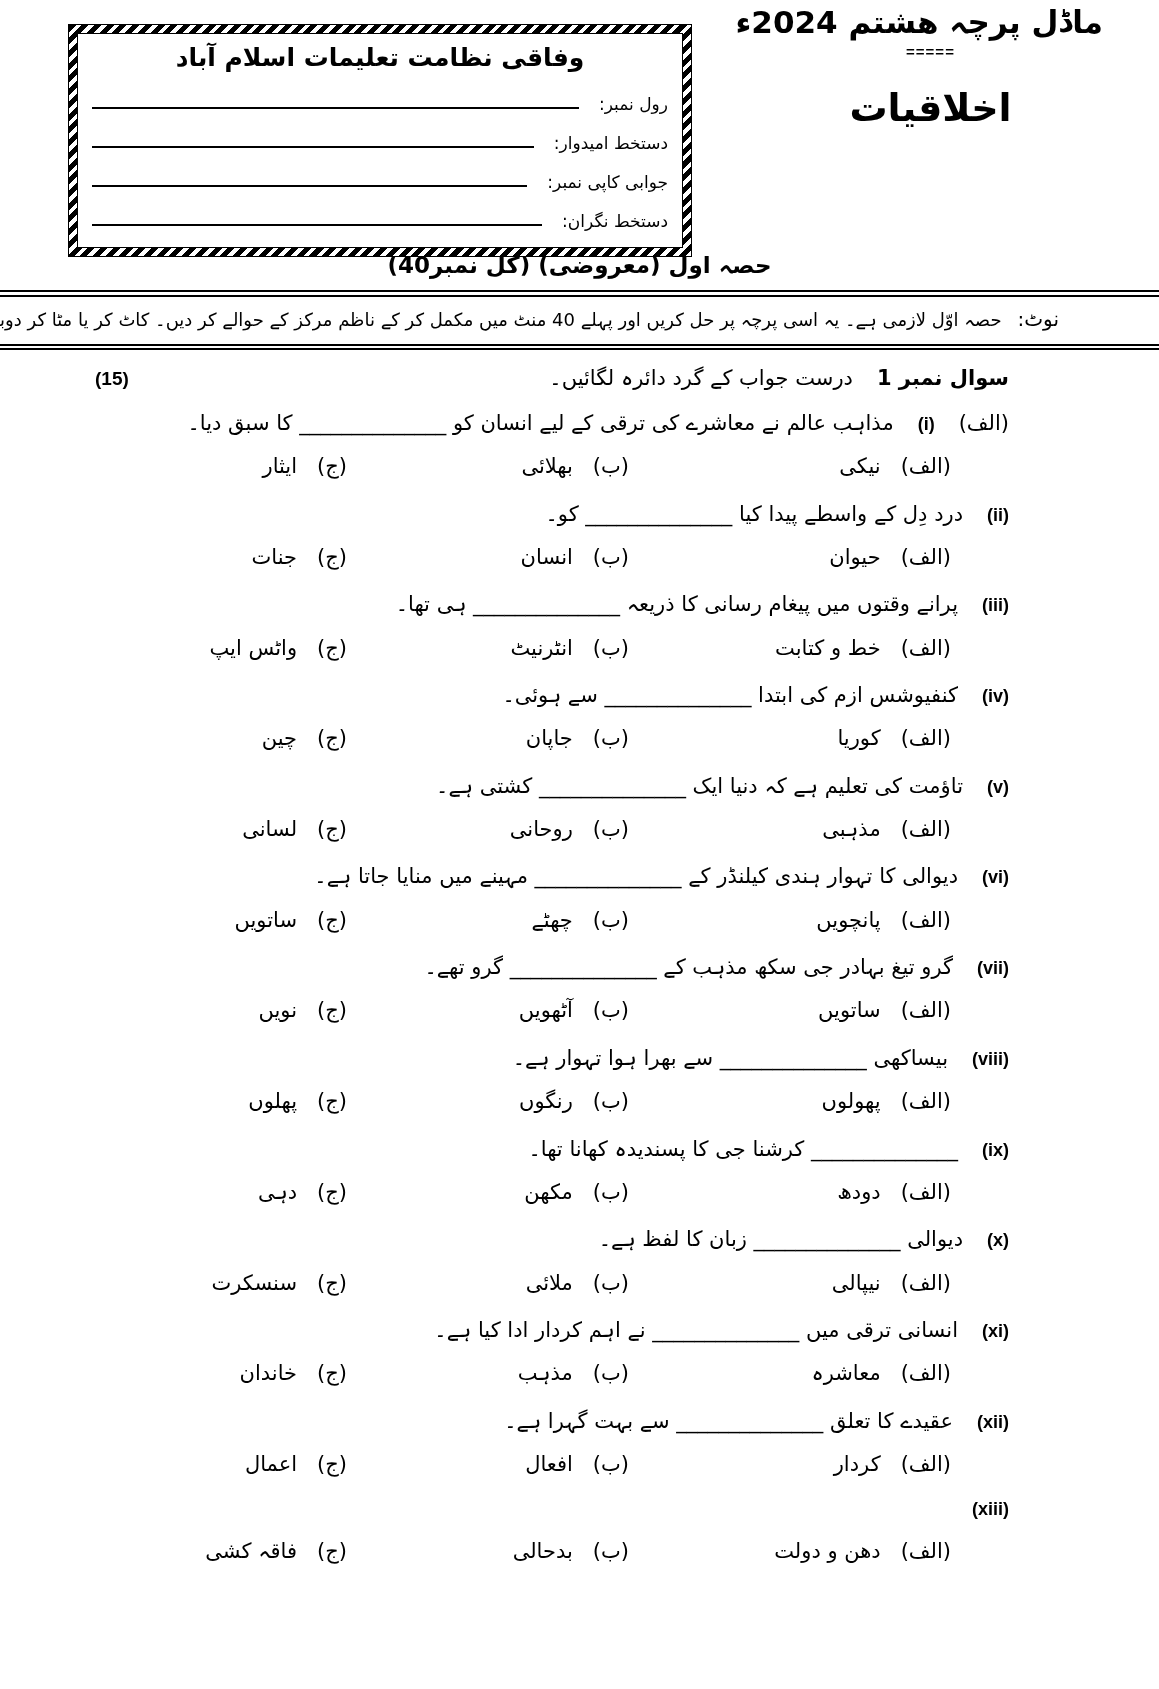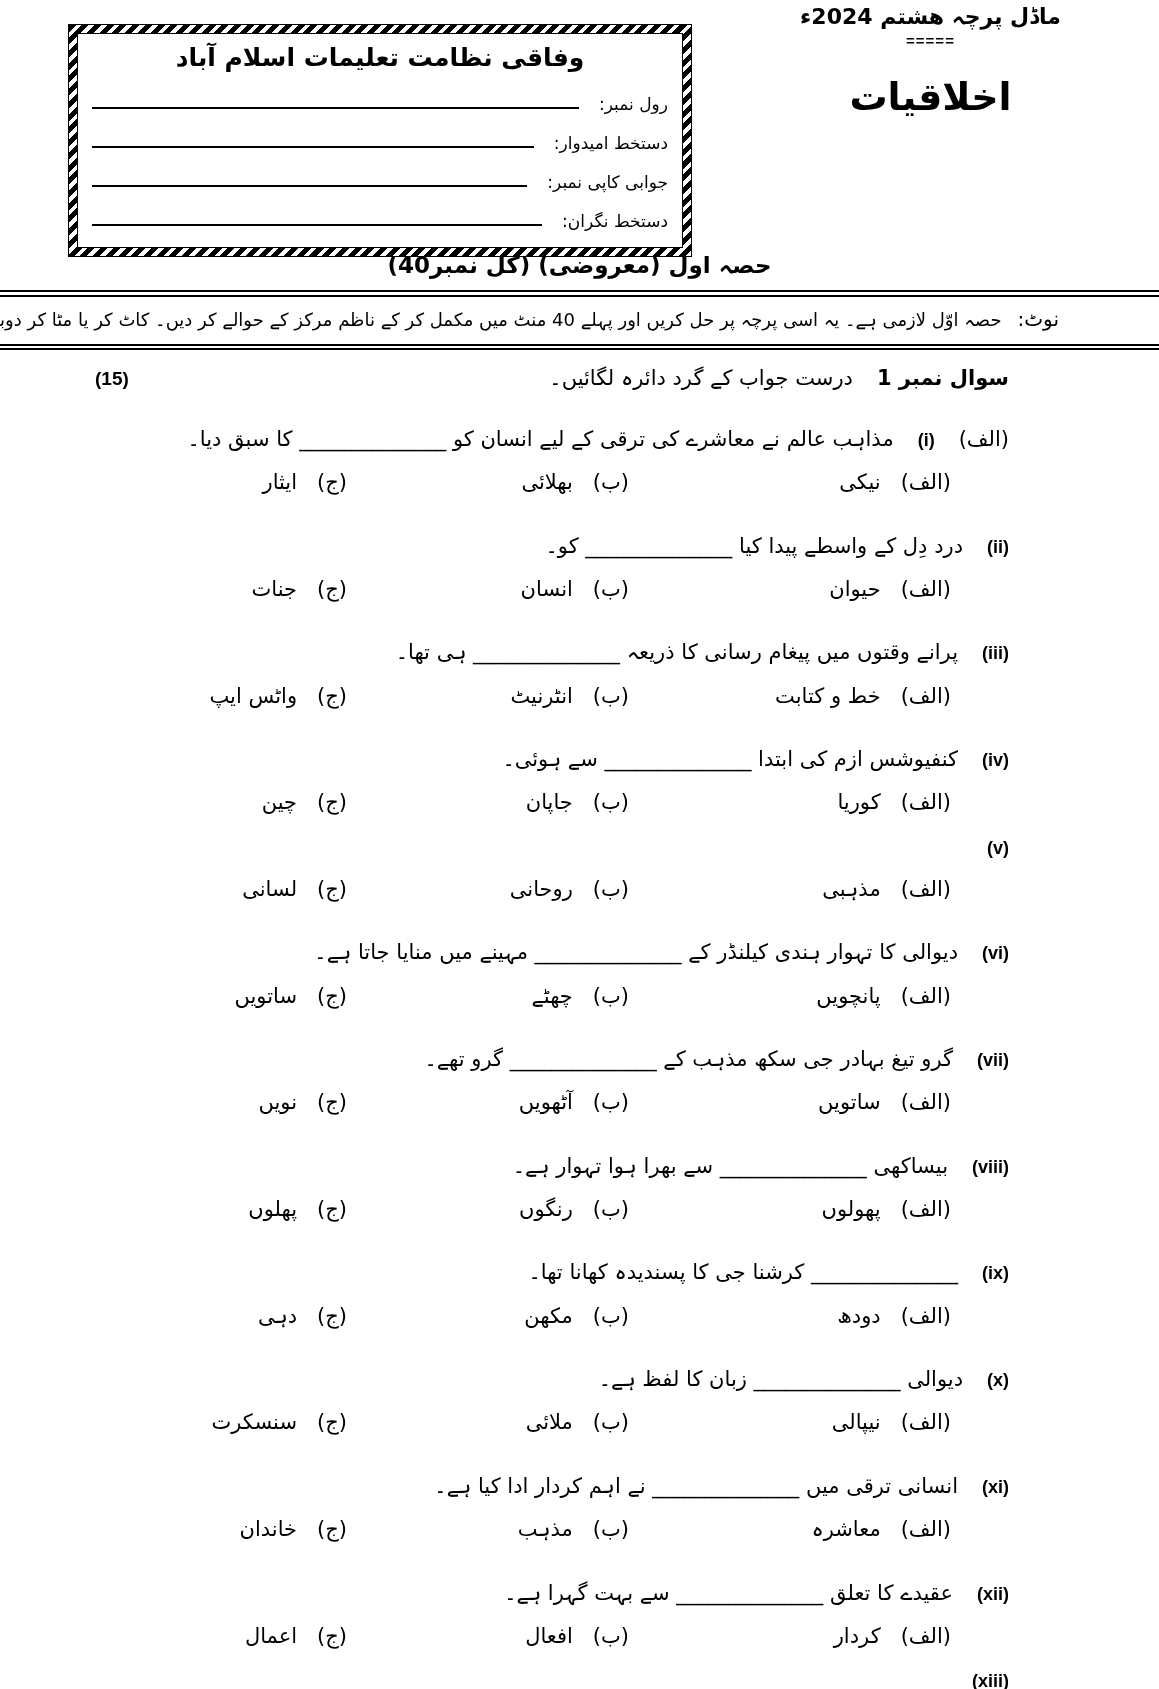--- a/index.html
+++ b/index.html
@@ -18,21 +18,21 @@
     background:repeating-linear-gradient(135deg,#000 0 5px,#fff 5px 9px);
     padding:8px; border:1px solid #000;
   }
   .fbox-inner { background:#fff; border:1px solid #000; padding:8px 14px 16px; }
   .fbox-title { text-align:center; font-weight:bold; font-size:25px; direction:rtl; line-height:1.3; }
   .fbox-row { display:flex; direction:rtl; align-items:flex-end; gap:20px; margin-top:8px; height:31px; font-size:17px; }
   .fbox-label { white-space:nowrap; }
   .fbox-line { flex:1; border-bottom:2px solid #000; margin-bottom:5px; height:2px; }
 
   .masthead { position:absolute; top:4px; right:56px; width:345px; text-align:center; }
-  .m-title { font-size:22px; font-weight:bold; direction:rtl; white-space:nowrap; line-height:1.2; }
+  .m-title { font-size:31px; font-weight:bold; direction:rtl; white-space:nowrap; line-height:1.2; }
   .m-divider { font-size:15px; font-weight:bold; letter-spacing:1px; margin-top:2px; }
   .m-subject { font-size:38px; font-weight:bold; direction:rtl; margin-top:26px; }
 
   
   .section-heading { text-align:center; font-size:23px; font-weight:bold; direction:rtl; }
   .note-band {
     margin-top:12px; border-top:7px double #000; border-bottom:6px double #000;
     padding:10px 100px 13px 30px; direction:rtl; font-size:18px; white-space:nowrap;
   }
   .note-label { font-weight:normal; font-size:20px; margin-left:16px; }
@@ -41,21 +41,21 @@
   .main { padding:16px 150px 0 95px; direction:rtl; }
   .q-row { display:flex; direction:rtl; align-items:baseline; }
   .q-label { font-weight:bold; font-size:21px; white-space:nowrap; }
   .q-text { font-size:21px; margin-right:24px; }
   .q-marks { margin-right:auto; direction:ltr; font-weight:bold; font-size:19px; align-self:flex-end; }
 
   .item { }
   .item-stem { display:flex; direction:rtl; align-items:baseline; gap:24px; margin-top:19px; line-height:1.35; }
   .roman { direction:ltr; font-family:"Liberation Sans", sans-serif; font-weight:bold; font-size:18px; white-space:nowrap; }
   .part-label { font-size:21px; }
-  .stem-text { font-size:21px;margin-top:16px; }
+  .stem-text { font-size:21px; }
   .item-opts { display:flex; direction:rtl; margin-top:15px; padding-right:58px; line-height:1.35; }
   .opt { display:flex; direction:rtl; align-items:baseline; gap:20px; font-size:21px; }
   .opt-a { width:322px; } .opt-b { width:282px; } .opt-c { flex:1; }
 </style>
 </head>
 <body>
 
 <div class="header">
 
   <div class="fbox">
@@ -188,20 +188,21 @@
         <span>(ج)</span>
         <span>چین</span>
       </span>
     </div>
   </div>
 
   <div class="item">
     <div class="item-stem">
 
       <span class="roman">(v)</span>
+      <span class="stem-text">تاؤمت کی تعلیم ہے کہ دنیا ایک ______________ کشتی ہے۔</span>
     </div>
     <div class="item-opts">
       <span class="opt opt-a">
         <span>(الف)</span>
         <span>مذہبی</span>
       </span>
       <span class="opt opt-b">
         <span>(ب)</span>
         <span>روحانی</span>
       </span>

